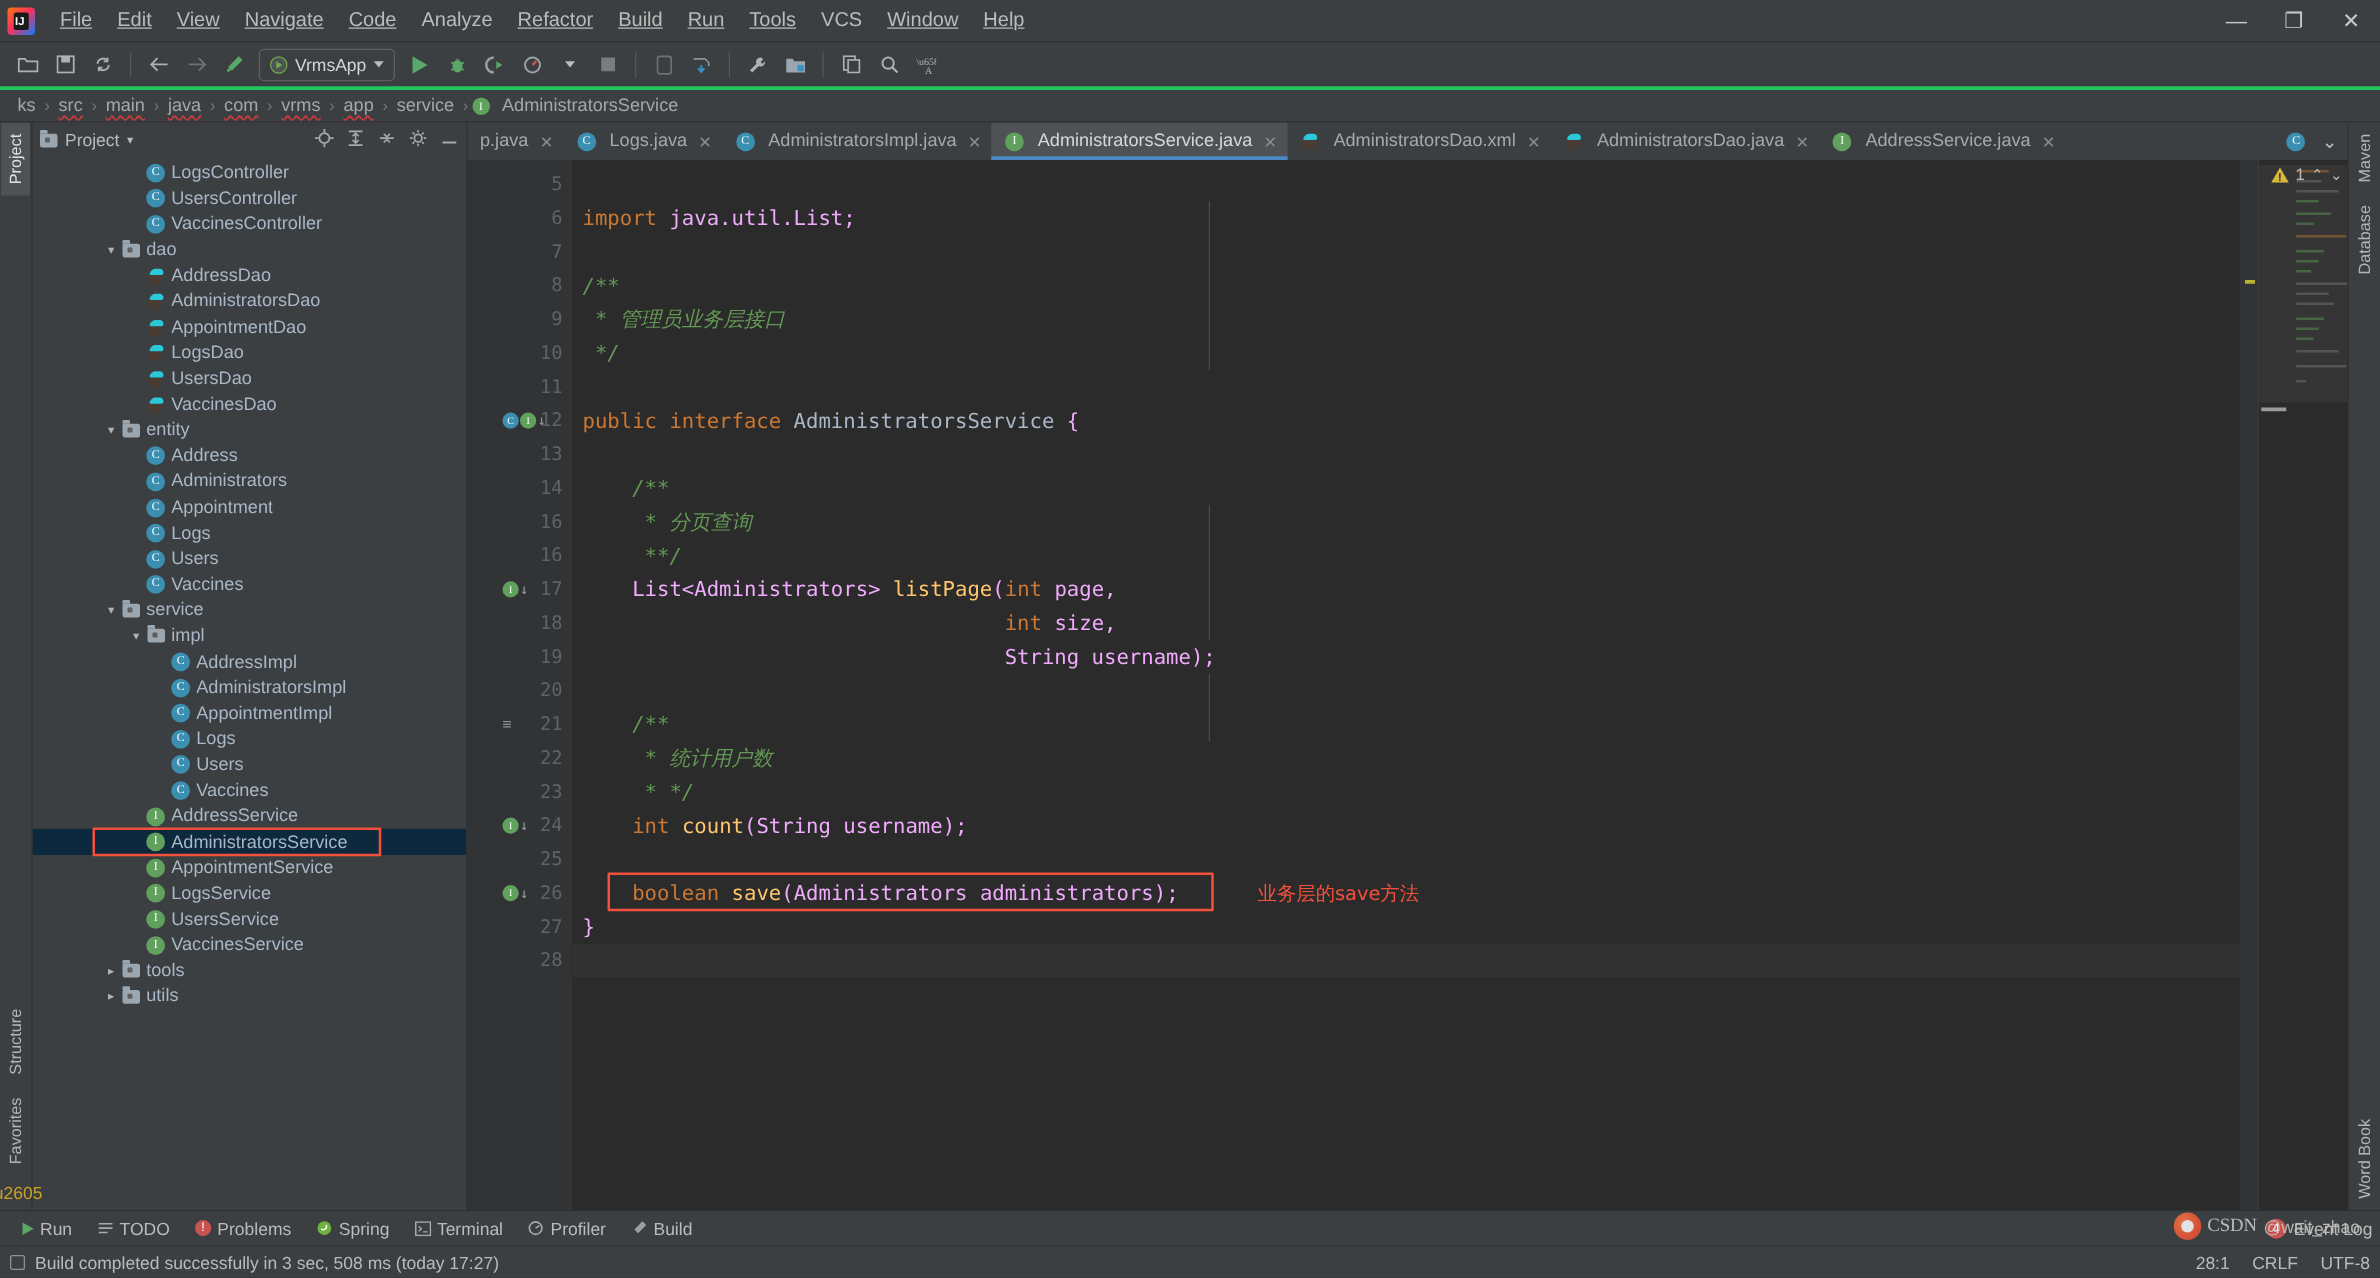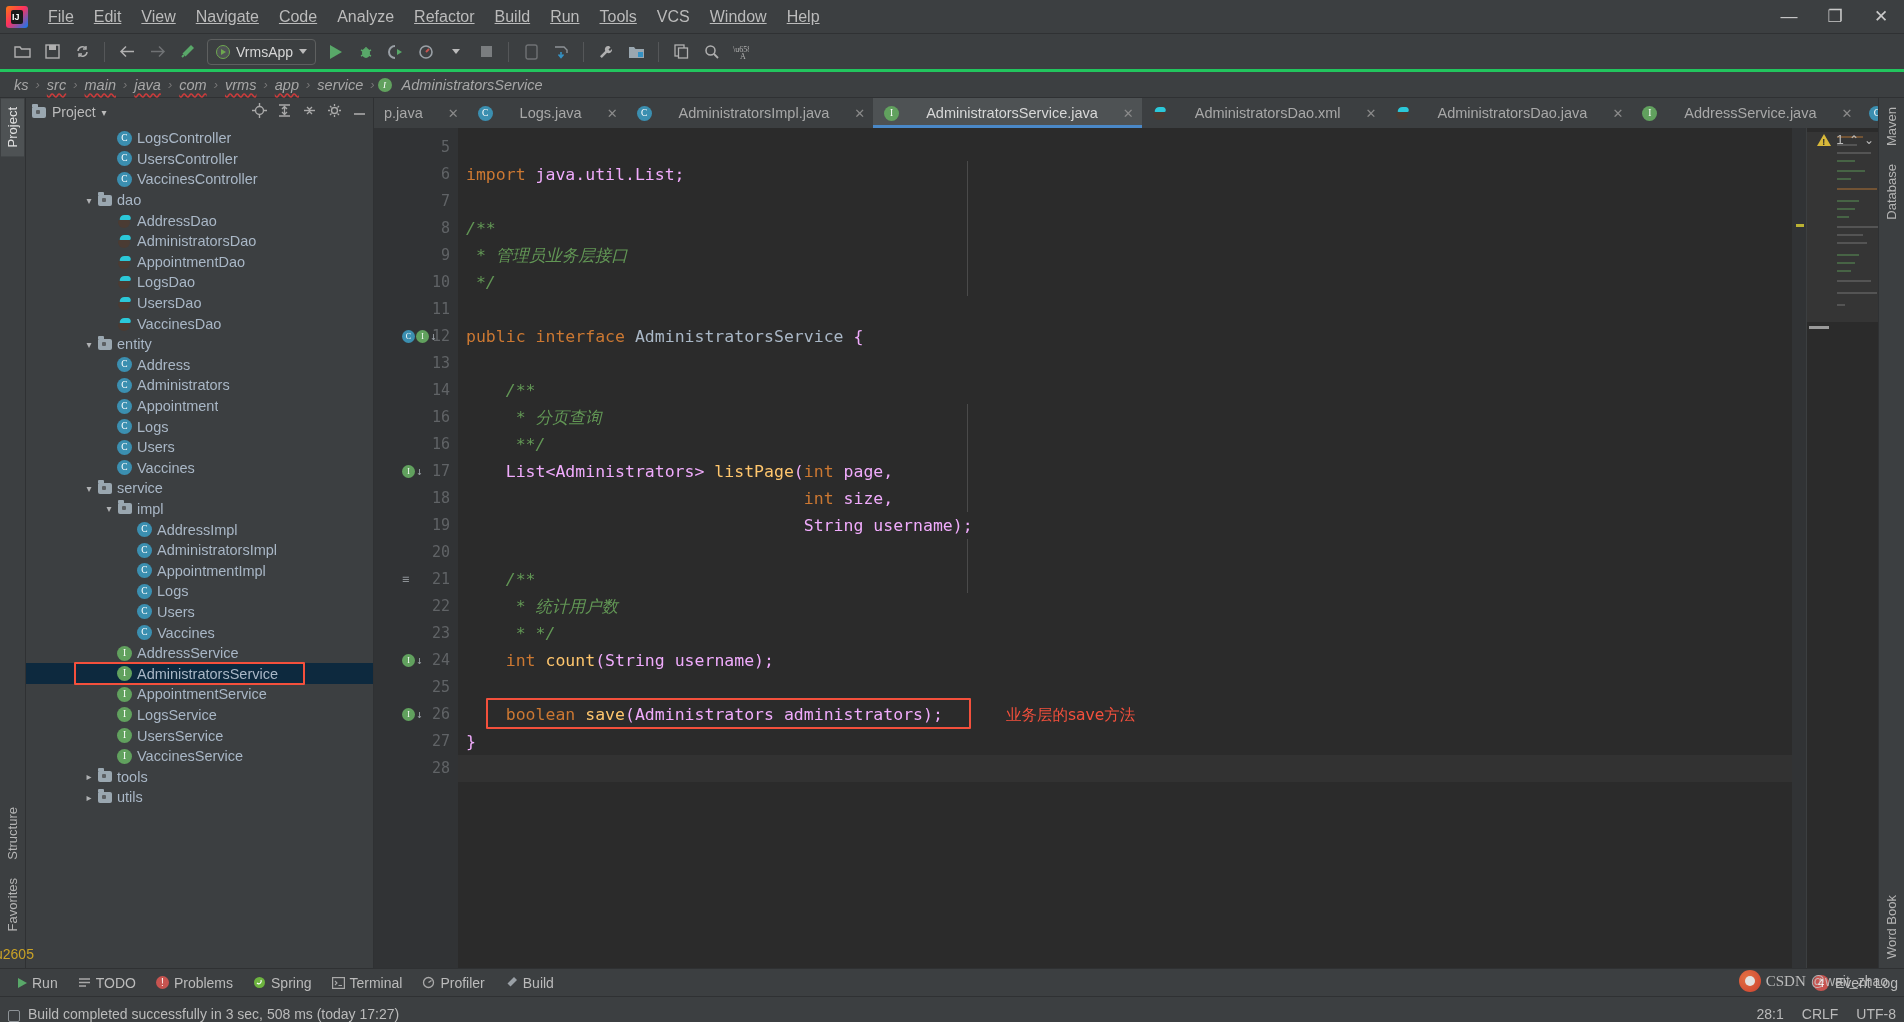--- a/index.html
+++ b/index.html
@@ -70,21 +70,21 @@
     border-left:5px solid #6ea84f; border-top:3px solid transparent; border-bottom:3px solid transparent;
   }
   .caret { width: 0; height: 0; border-left: 4px solid transparent; border-right: 4px solid transparent;
            border-top: 5px solid #bbbbbb; }
   .tri-green { width:0;height:0; border-left: 12px solid #59a869; border-top: 7px solid transparent; border-bottom: 7px solid transparent; }
 
   
   .breadcrumb {
     height: 26px; background: #3c3f41; display: flex; align-items: center;
     padding-left: 10px; font-size: 14.5px; color: #a9b7c6; flex: 0 0 26px;
-    border-bottom: 1px solid #2f3133; gap: 1px; font-style: italic;
+    border-bottom: 1px solid #2f3133; gap: 1px;
   }
   .bc-item { padding: 0 4px; color: #a7a7a7; position: relative; white-space: nowrap; }
   .bc-item.err { text-decoration: underline wavy #cc3b3b; text-underline-offset: 3px; }
   .bc-sep { color: #777; margin: 0 2px; font-size: 13px; }
   .bc-icon-i {
     display:inline-block; width:14px;height:14px;border-radius:50%;
     background:#61a15e; color:#fff; font-size:9px; line-height:14px; text-align:center;
     font-family:"Liberation Serif",serif; margin-right:5px; vertical-align:-2px;
   }
 
@@ -157,21 +157,21 @@
   }
   .tlabel { overflow: hidden; text-overflow: clip; }
 
   
   .editor-col { flex: 1; display: flex; flex-direction: column; min-width: 0; background: #2b2b2b; }
   .tabstrip {
     height: 30px; background: #3c3f41; display: flex; align-items: stretch;
     flex: 0 0 30px; overflow: hidden; position: relative;
   }
   .etab {
-    display: flex; align-items: center; gap: 22px; padding: 0 8px 0 10px;
+    display: flex; align-items: center; gap: 6px; padding: 0 8px 0 10px;
     font-size: 14.5px; color: #a8a8a8; white-space: nowrap; position: relative;
     border-right: none;
   }
   .etab.active { background: #4e5254; color: #d8d8d8; }
   .etab.active::after {
     content:""; position:absolute; left:0; right:0; bottom:0; height:3px; background:#4a88c7;
   }
   .etab .x { color: #8a8a8a; font-size: 13px; margin-left: 3px; }
   .tabstrip .tail {
     margin-left: auto; display: flex; align-items: center; padding: 0 8px; gap: 8px;
@@ -270,21 +270,21 @@
   .bb-item { display: flex; align-items: center; gap: 5px; padding: 4px 10px; white-space: nowrap; }
   .bb-right { margin-left: auto; display: flex; align-items: center; gap: 6px; padding-right: 6px; }
   .badge-red {
     background: #c75450; color: #fff; border-radius: 50%; width: 16px; height: 16px;
     font-size: 11px; line-height: 16px; text-align: center;
   }
   .dot-red { width: 13px;height:13px;border-radius:50%;background:#c75450;color:#fff;font-size:10px;line-height:13px;text-align:center; }
 
   
   .statusbar {
-    height: 26px; background: #3c3f41; display: flex; align-items: flex-end;
+    height: 26px; background: #3c3f41; display: flex; align-items: center;
     padding: 0 8px; font-size: 14px; color: #bbbbbb; flex: 0 0 26px;
     border-top: 1px solid #2f3133; gap: 8px;
   }
   .sb-right { margin-left: auto; display: flex; align-items: center; gap: 18px; }
   .sb-sq { width:12px;height:12px;border:1px solid #8d9296; border-radius:2px; }
 
   
   .watermark {
     position: absolute; right: 16px; bottom: 30px; display: flex; align-items: center;
     gap: 5px; opacity: 0.85; pointer-events: none; z-index: 40;

